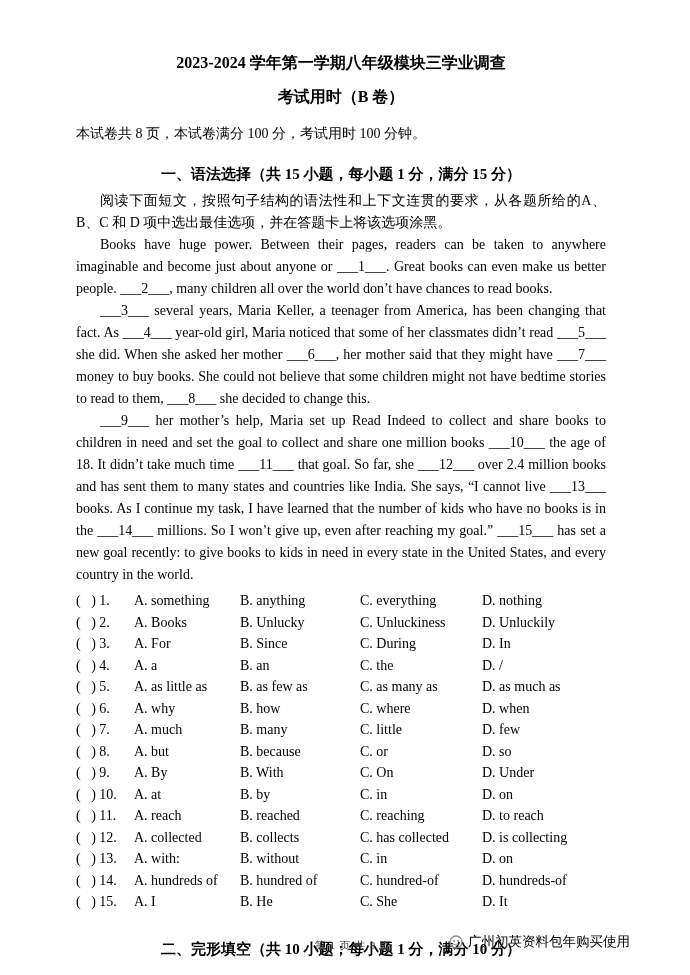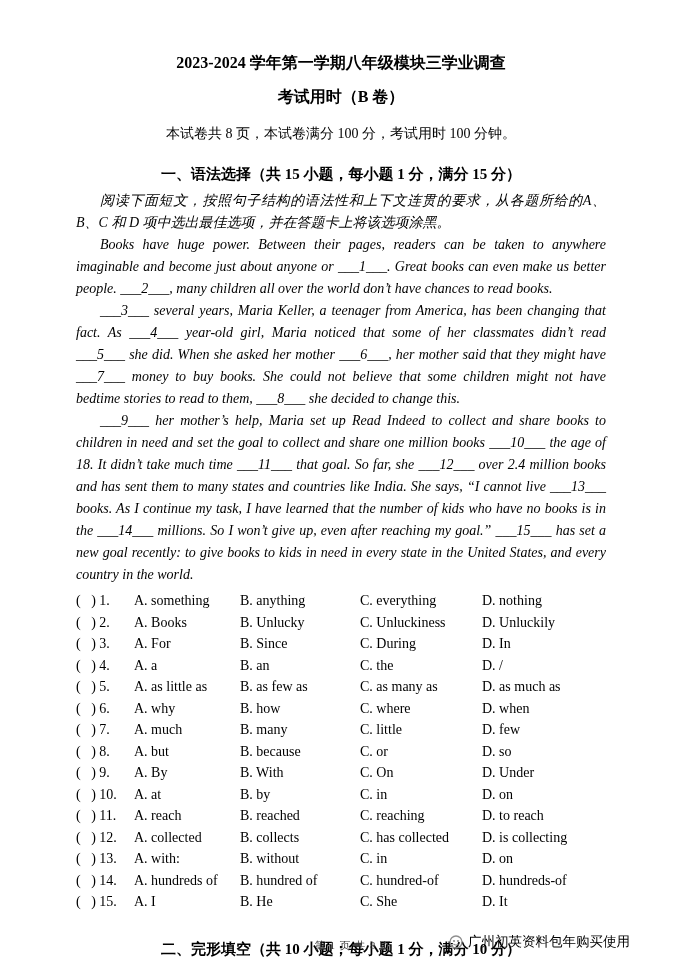--- a/index.html
+++ b/index.html
@@ -16,29 +16,29 @@
   }
   .title{
     font-size:16px;font-weight:bold;text-align:center;
     margin:0 0 12px 0;line-height:22px;
   }
   .subtitle{
     font-size:16px;font-weight:bold;text-align:center;
     margin:0 0 16px 0;line-height:22px;
   }
   .note{
-    font-size:14px;text-align:center;margin:0 0 18px 0;line-height:20px;
+    font-size:14px;text-align:left;margin:0 0 18px 0;line-height:20px;
   }
   .section-heading{
     font-size:15px;font-weight:bold;margin:0 0 4px 0;line-height:24px;text-align:center;
   }
   .para{
     font-size:14px;line-height:22px;text-align:justify;margin:0;
   }
-  .indent{text-indent:24px;font-style:italic;}
+  .indent{text-indent:24px;}
   .questions{margin-top:4px;}
   .q-row{
     display:grid;
     grid-template-columns:58px 106px 120px 122px 1fr;
     font-size:14px;line-height:21.5px;
   }
   .q-no{white-space:pre;}
   .q-opt{white-space:nowrap;overflow:hidden;}
   .section2{margin-top:24px;}
   .footer{

